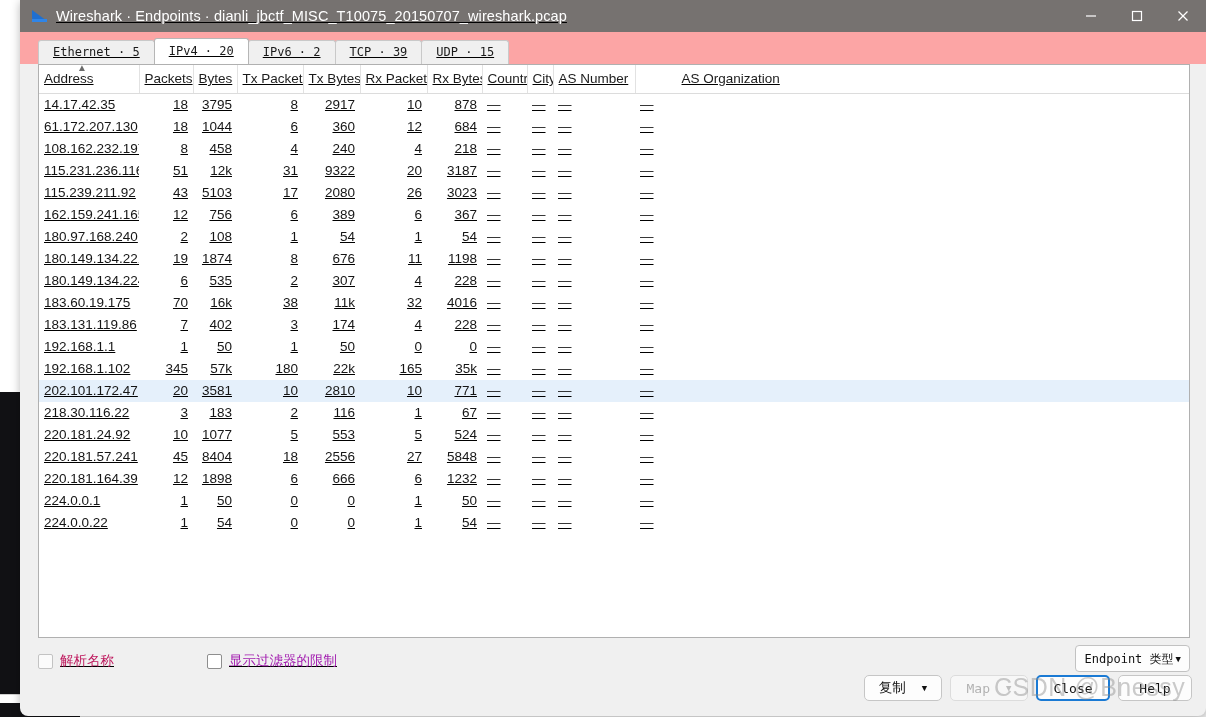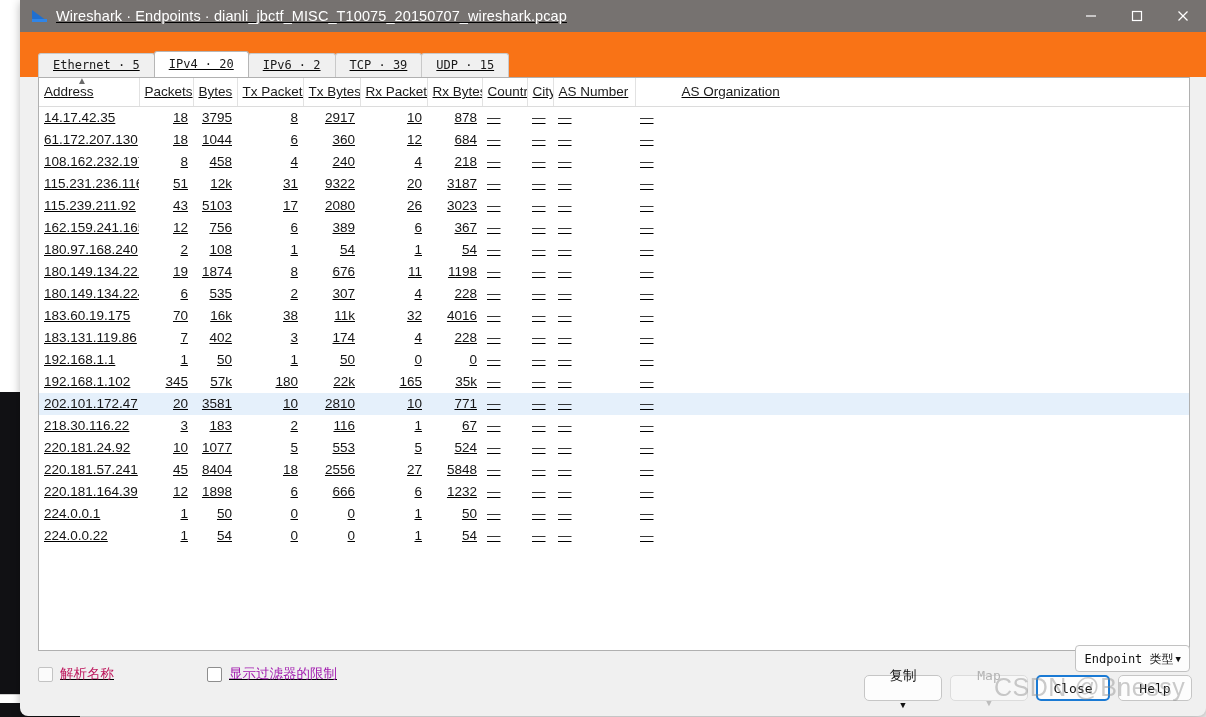--- a/index.html
+++ b/index.html
@@ -164,23 +164,23 @@
     color: #ffffff;
   }
   #btn-min { right: 92px; }
   #btn-max { right: 46px; }
   #btn-close { right: 0px; }
   .win-btn svg { display: block; }
 
   
   #tabstrip {
     height: 24px;
-    background: #f97316;
+    background: #fca5a5;
     padding-left: 18px;
-    padding-top: 21px;
+    padding-top: 8px;
     display: flex;
     align-items: flex-end;
     box-sizing: content-box;
   }
   .tab {
     font-family: "DejaVu Sans Mono", monospace;
     font-size: 12px;
     color: #1a1a1a;
     padding: 4px 14px 5px 14px;
     border: 1px solid #c9c9c9;
@@ -331,21 +331,21 @@
     height: 26px;
     min-width: 74px;
     display: flex;
     align-items: center;
     justify-content: center;
     gap: 16px;
     padding: 0 10px;
     box-sizing: border-box;
     white-space: nowrap;
   }
-  .btn.wide { min-width: 78px; flex-direction: column; }
+  .btn.wide { min-width: 78px; }
   .btn .lbl-cn { font-family: "Liberation Sans", sans-serif; font-size: 13.5px; }
   .btn.disabled { color: #b2b2b2; border-color: #dcdcdc; background: #f7f7f7; }
   .btn.default {
     border: 2px solid #1a7ad4;
     border-radius: 5px;
   }
   .caret { font-size: 9px; line-height: 9px; }
   .caret.dim { color: #bdbdbd; }
 
   

